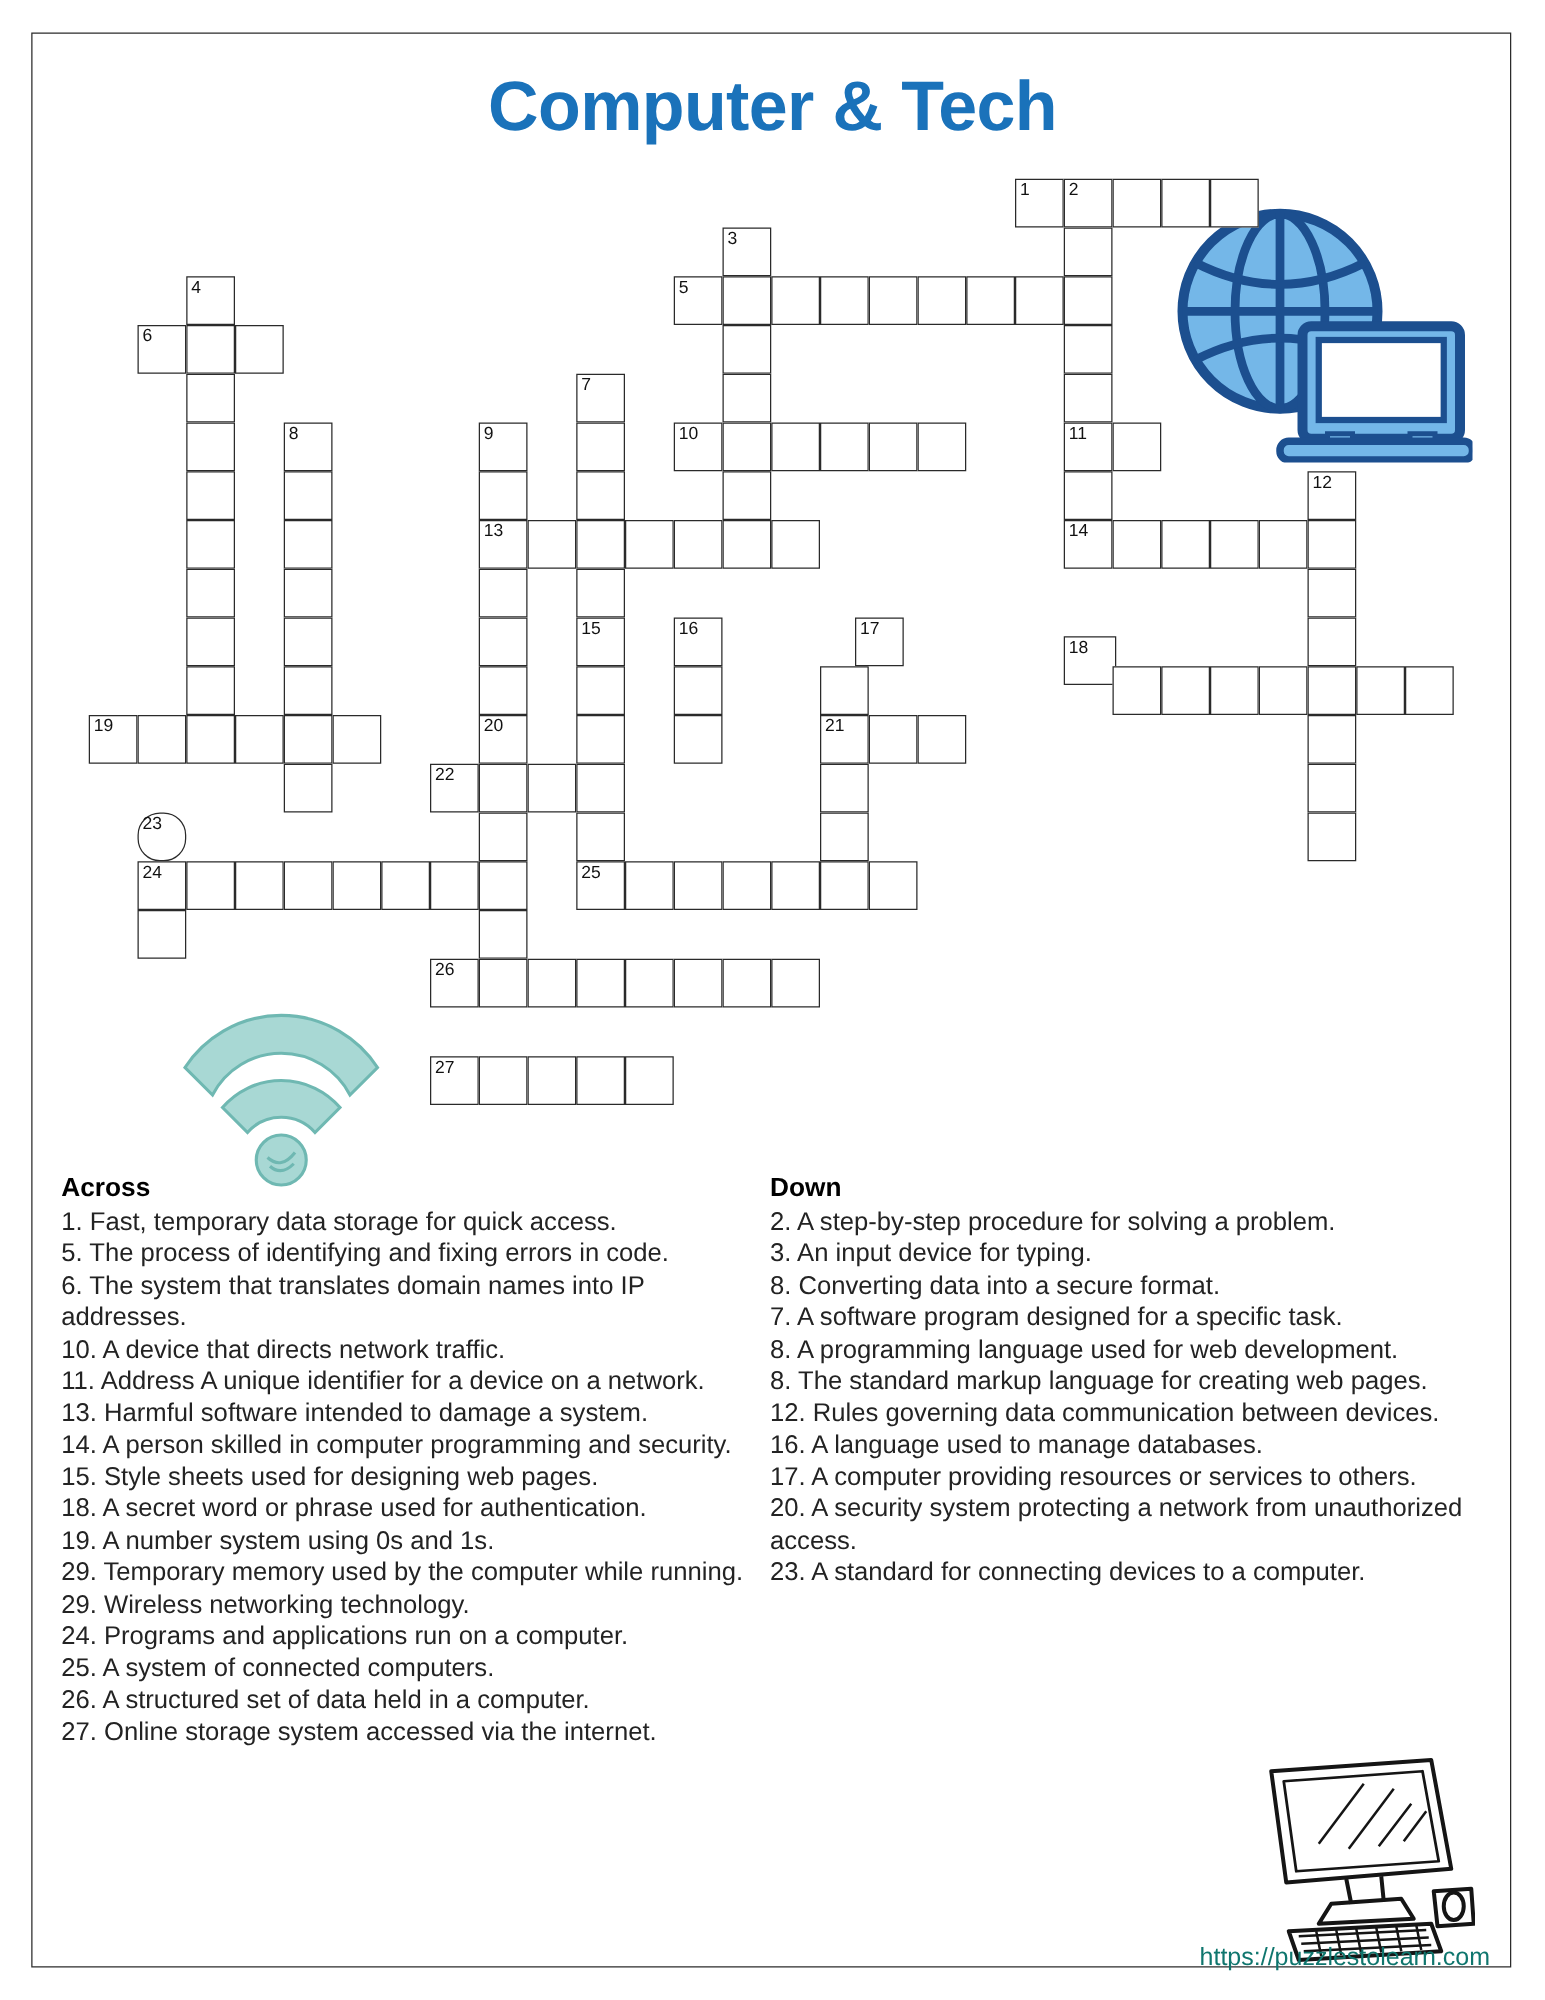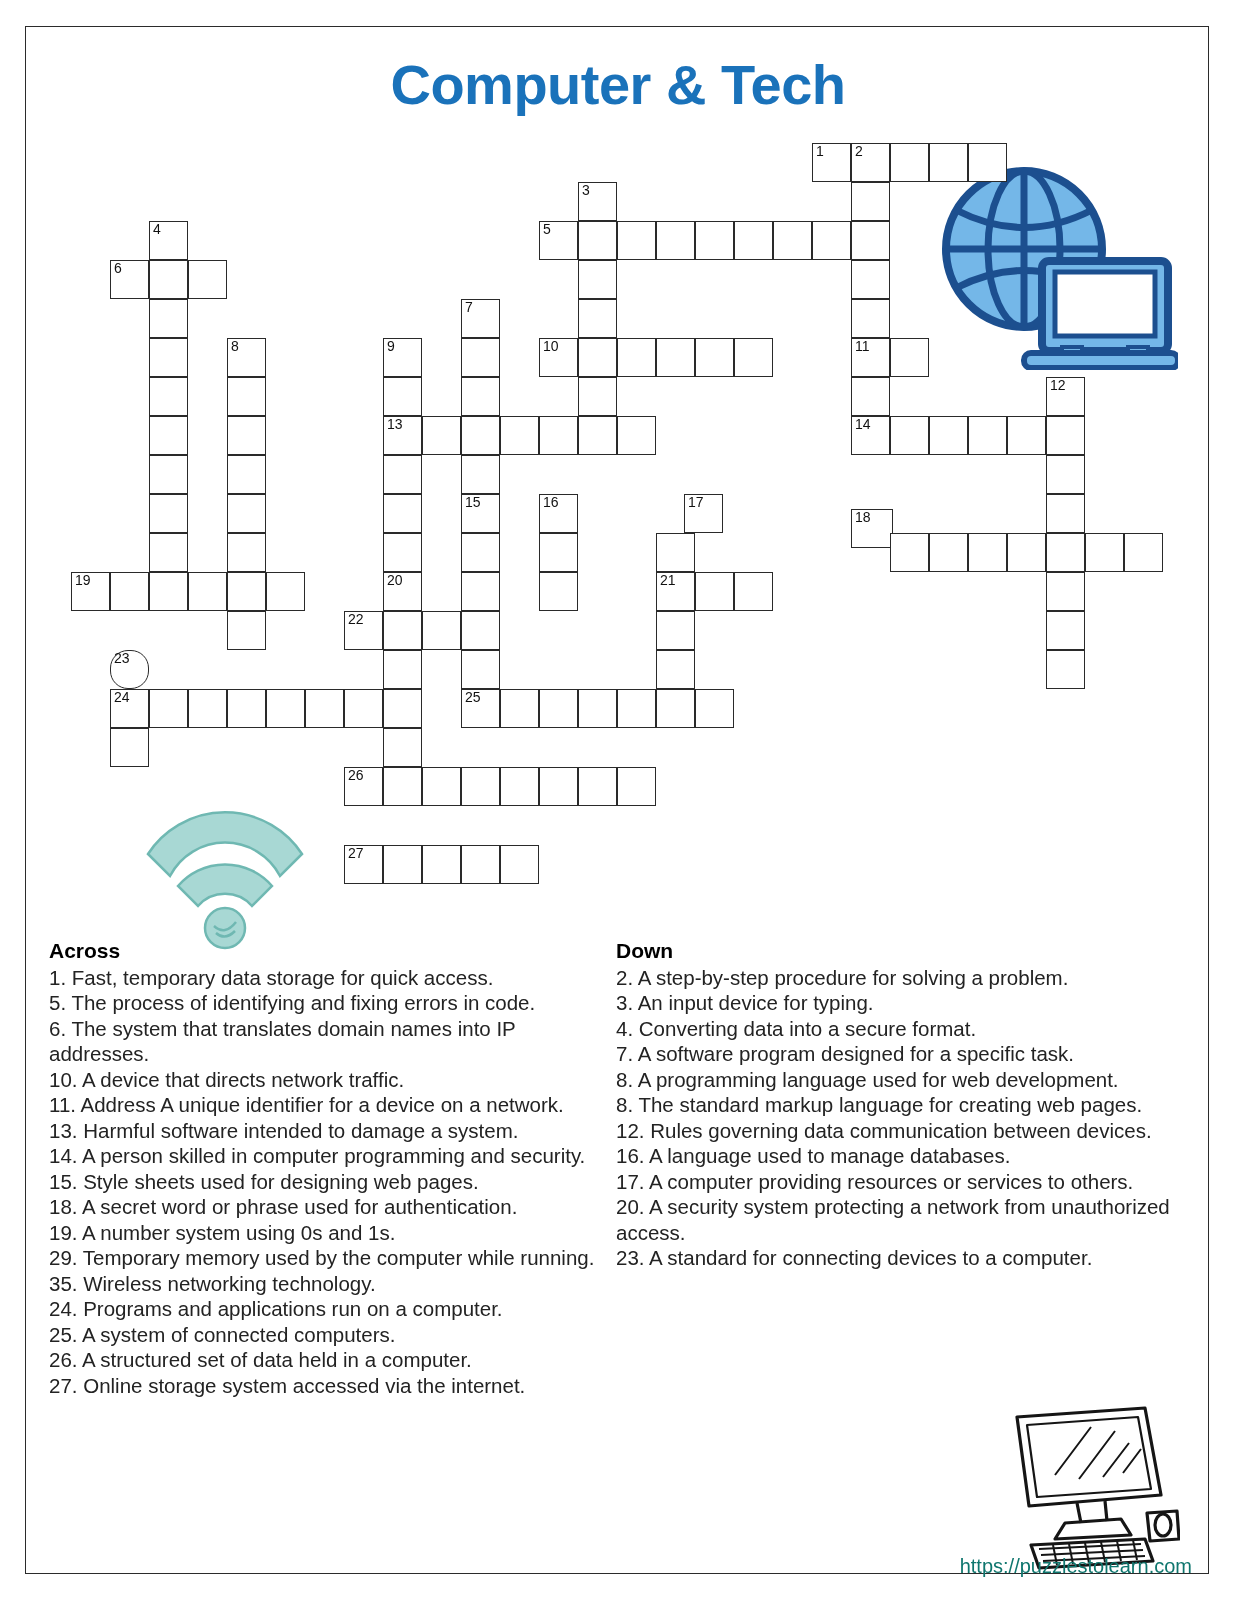--- a/index.html
+++ b/index.html
@@ -314,33 +314,33 @@
           <p class="clue">5. The process of identifying and fixing errors in code.</p>
           <p class="clue">6. The system that translates domain names into IP addresses.</p>
           <p class="clue">10. A device that directs network traffic.</p>
           <p class="clue">11. Address A unique identifier for a device on a network.</p>
           <p class="clue">13. Harmful software intended to damage a system.</p>
           <p class="clue">14. A person skilled in computer programming and security.</p>
           <p class="clue">15. Style sheets used for designing web pages.</p>
           <p class="clue">18. A secret word or phrase used for authentication.</p>
           <p class="clue">19. A number system using 0s and 1s.</p>
           <p class="clue">29. Temporary memory used by the computer while running.</p>
-          <p class="clue">35. Wireless networking technology.</p>
+          <p class="clue">29. Wireless networking technology.</p>
           <p class="clue">24. Programs and applications run on a computer.</p>
           <p class="clue">25. A system of connected computers.</p>
           <p class="clue">26. A structured set of data held in a computer.</p>
           <p class="clue">27. Online storage system accessed via the internet.</p>
         </div>
     </div>
     <div class="col" id="col-down">
       <h3>Down</h3>
       <div id="down-list">
           <p class="clue">2. A step-by-step procedure for solving a problem.</p>
           <p class="clue">3. An input device for typing.</p>
-          <p class="clue">4. Converting data into a secure format.</p>
+          <p class="clue">8. Converting data into a secure format.</p>
           <p class="clue">7. A software program designed for a specific task.</p>
           <p class="clue">8. A programming language used for web development.</p>
           <p class="clue">8. The standard markup language for creating web pages.</p>
           <p class="clue">12. Rules governing data communication between devices.</p>
           <p class="clue">16. A language used to manage databases.</p>
           <p class="clue">17. A computer providing resources or services to others.</p>
           <p class="clue">20. A security system protecting a network from unauthorized access.</p>
           <p class="clue">23. A standard for connecting devices to a computer.</p>
         </div>
     </div>

